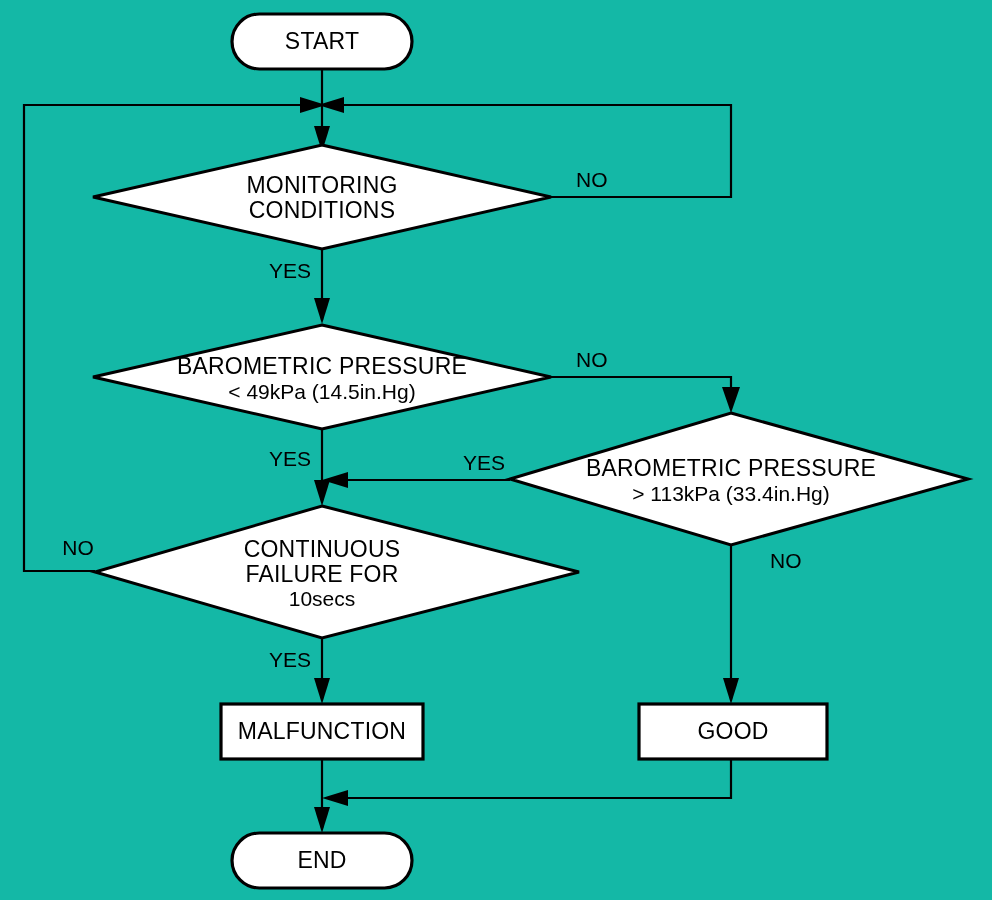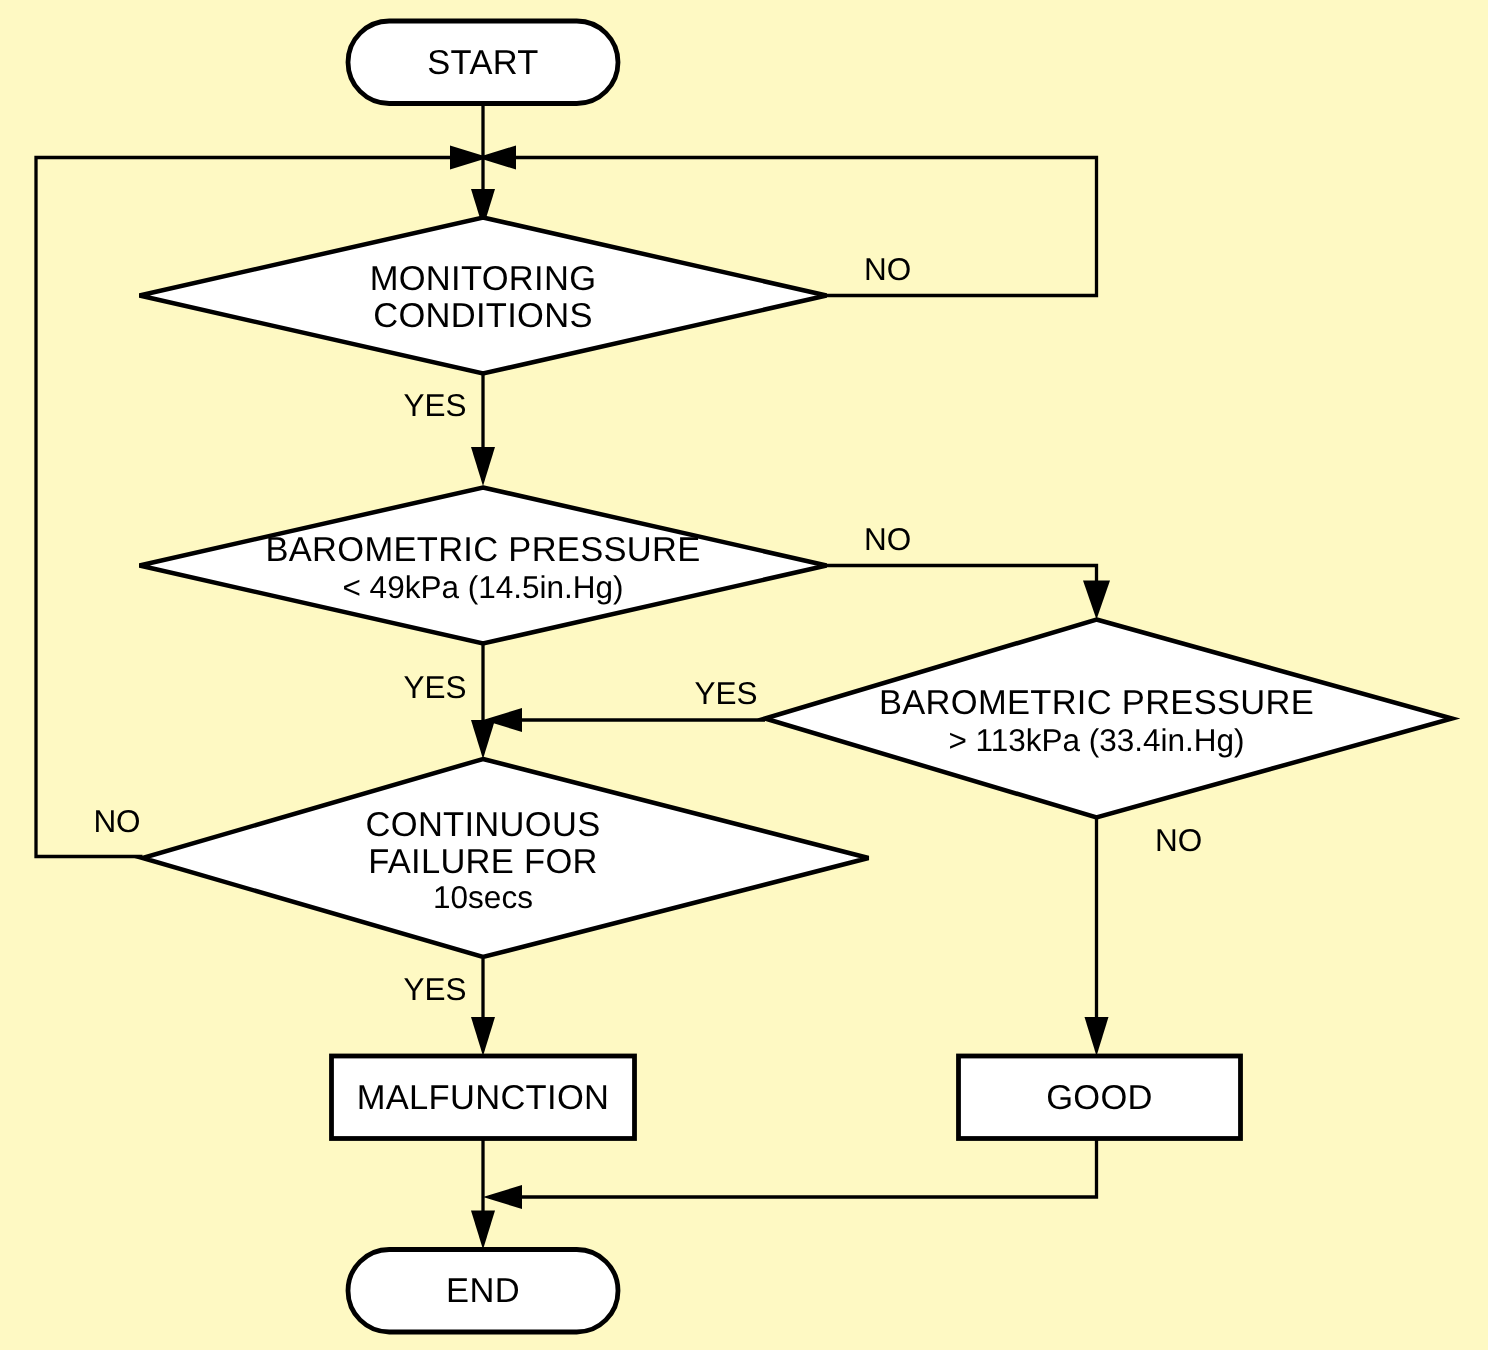--- a/index.html
+++ b/index.html
@@ -11,21 +11,21 @@
   body {
     width: 992px;
     height: 900px;
     font-family: "Liberation Sans", sans-serif;
     overflow: hidden;
   }
   #flowchart-root {
     position: relative;
     width: 992px;
     height: 900px;
-    background: #fef9c3;
+    background: #14b8a6;
   }
   svg#flow-svg {
     display: block;
     width: 992px;
     height: 900px;
   }
   .shape-outline {
     fill: #ffffff;
     stroke: #000000;
     stroke-width: 3.2;

